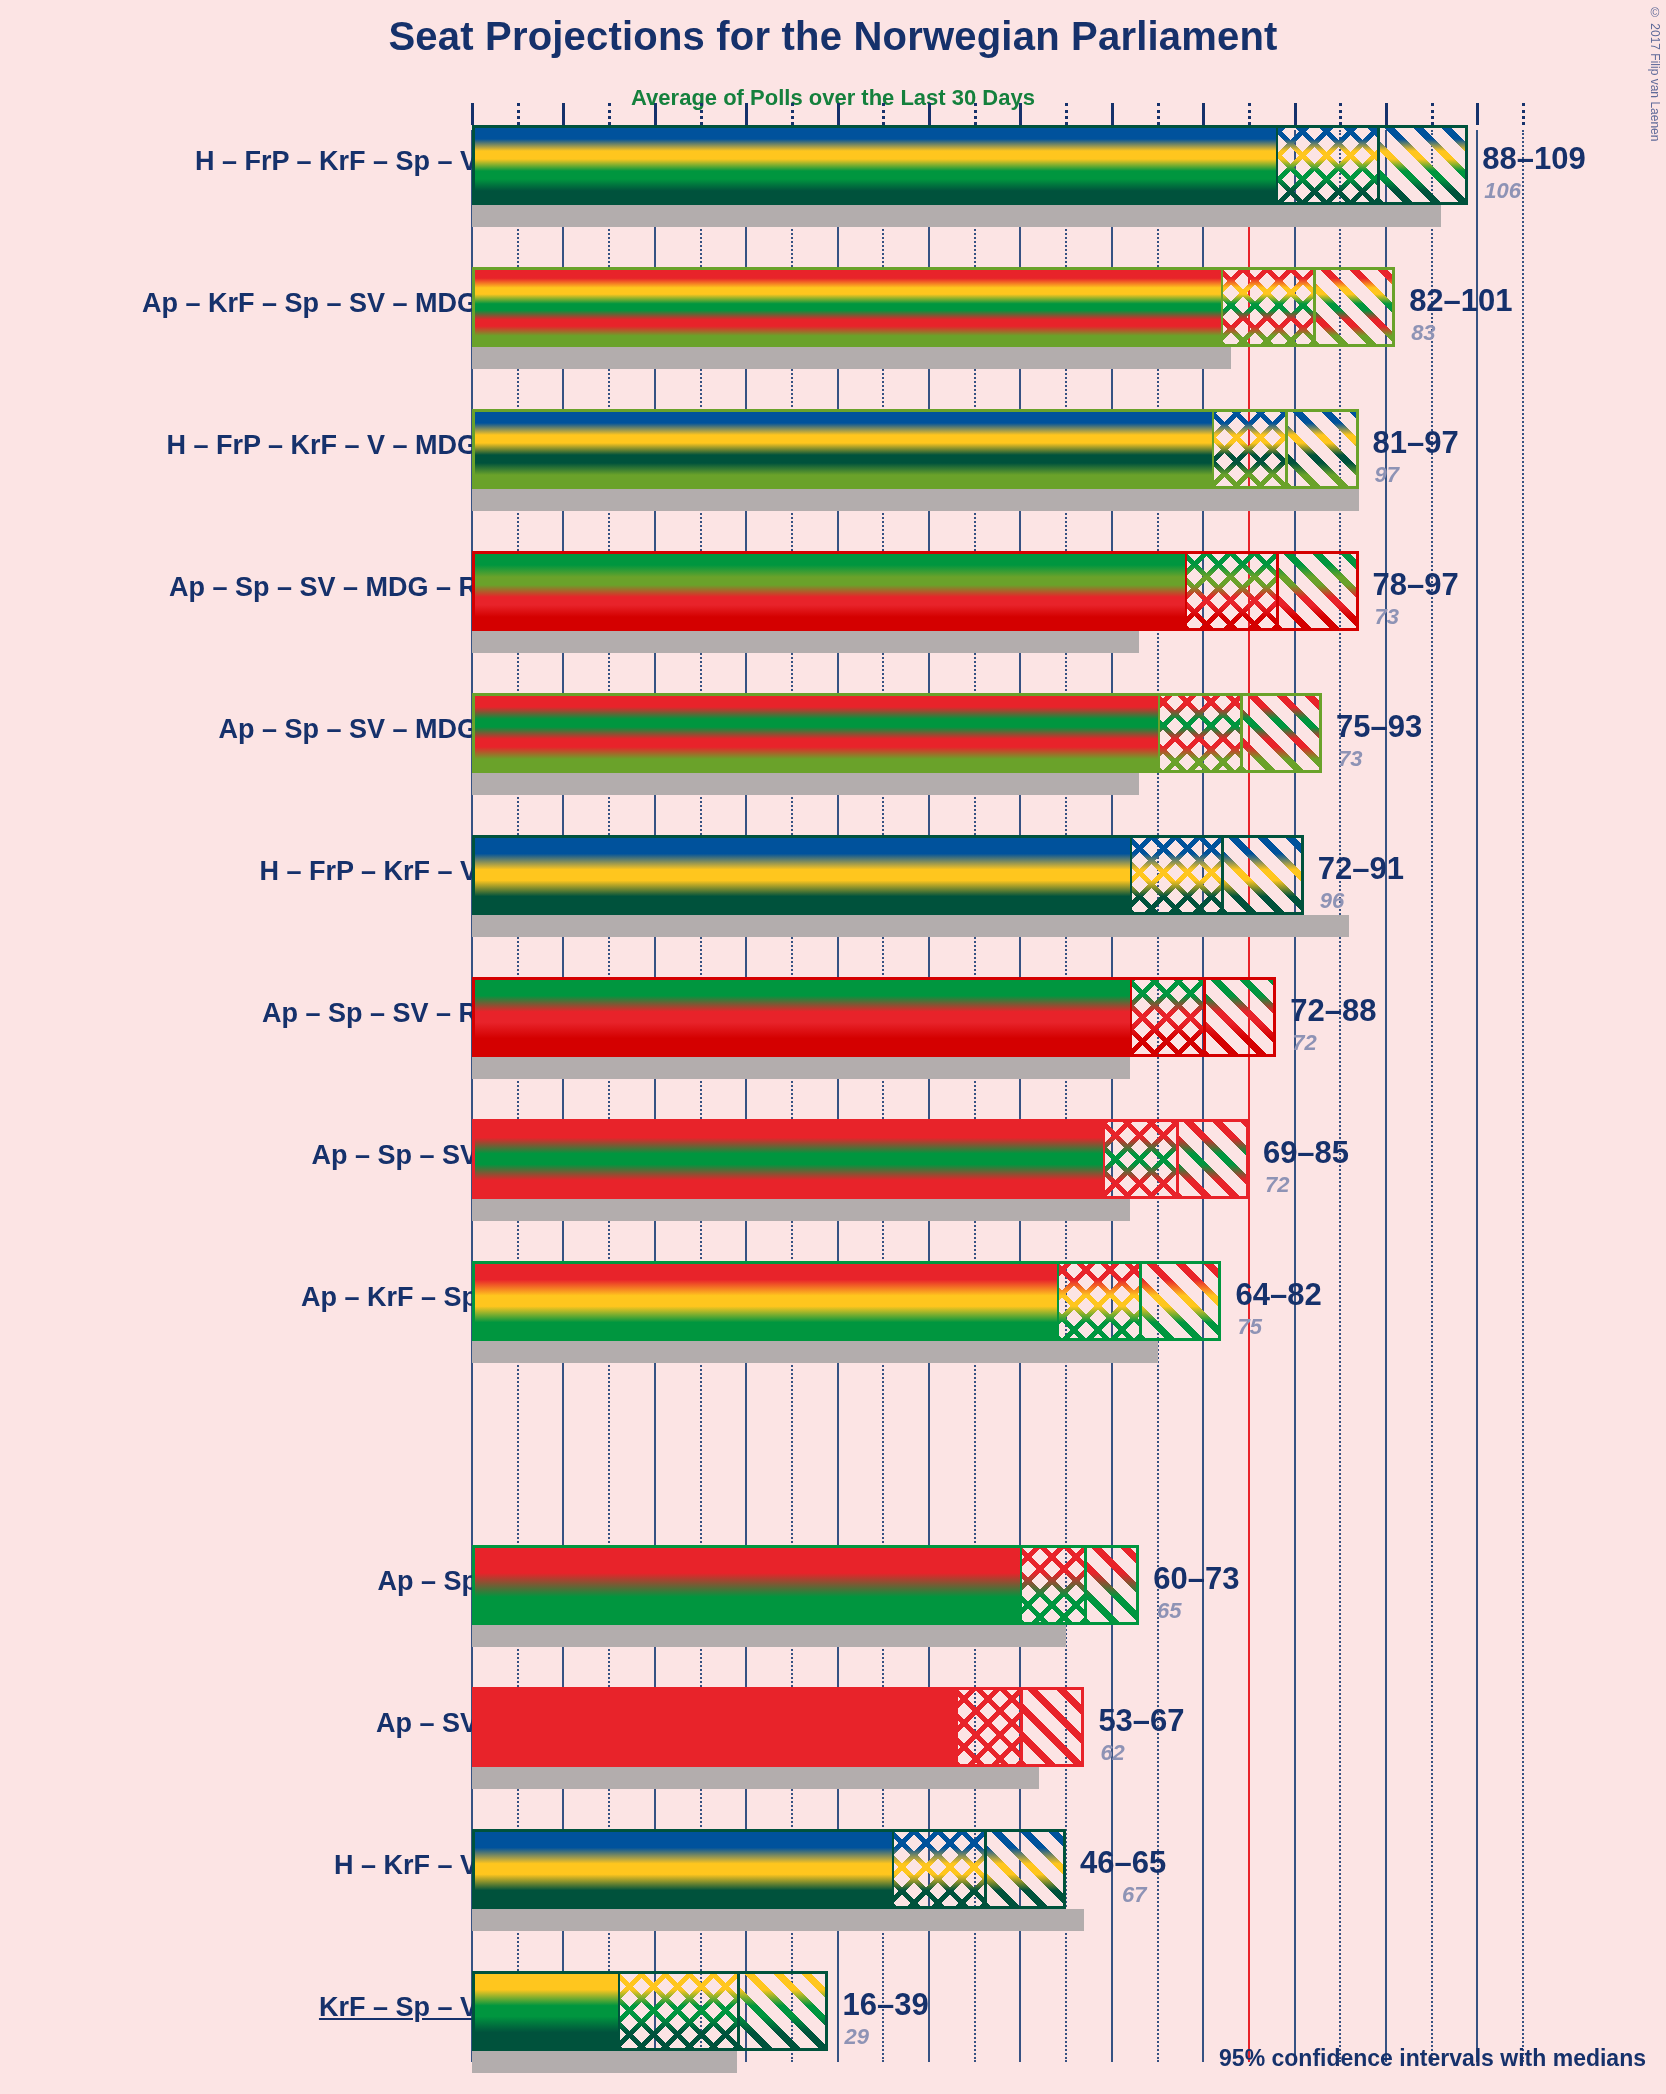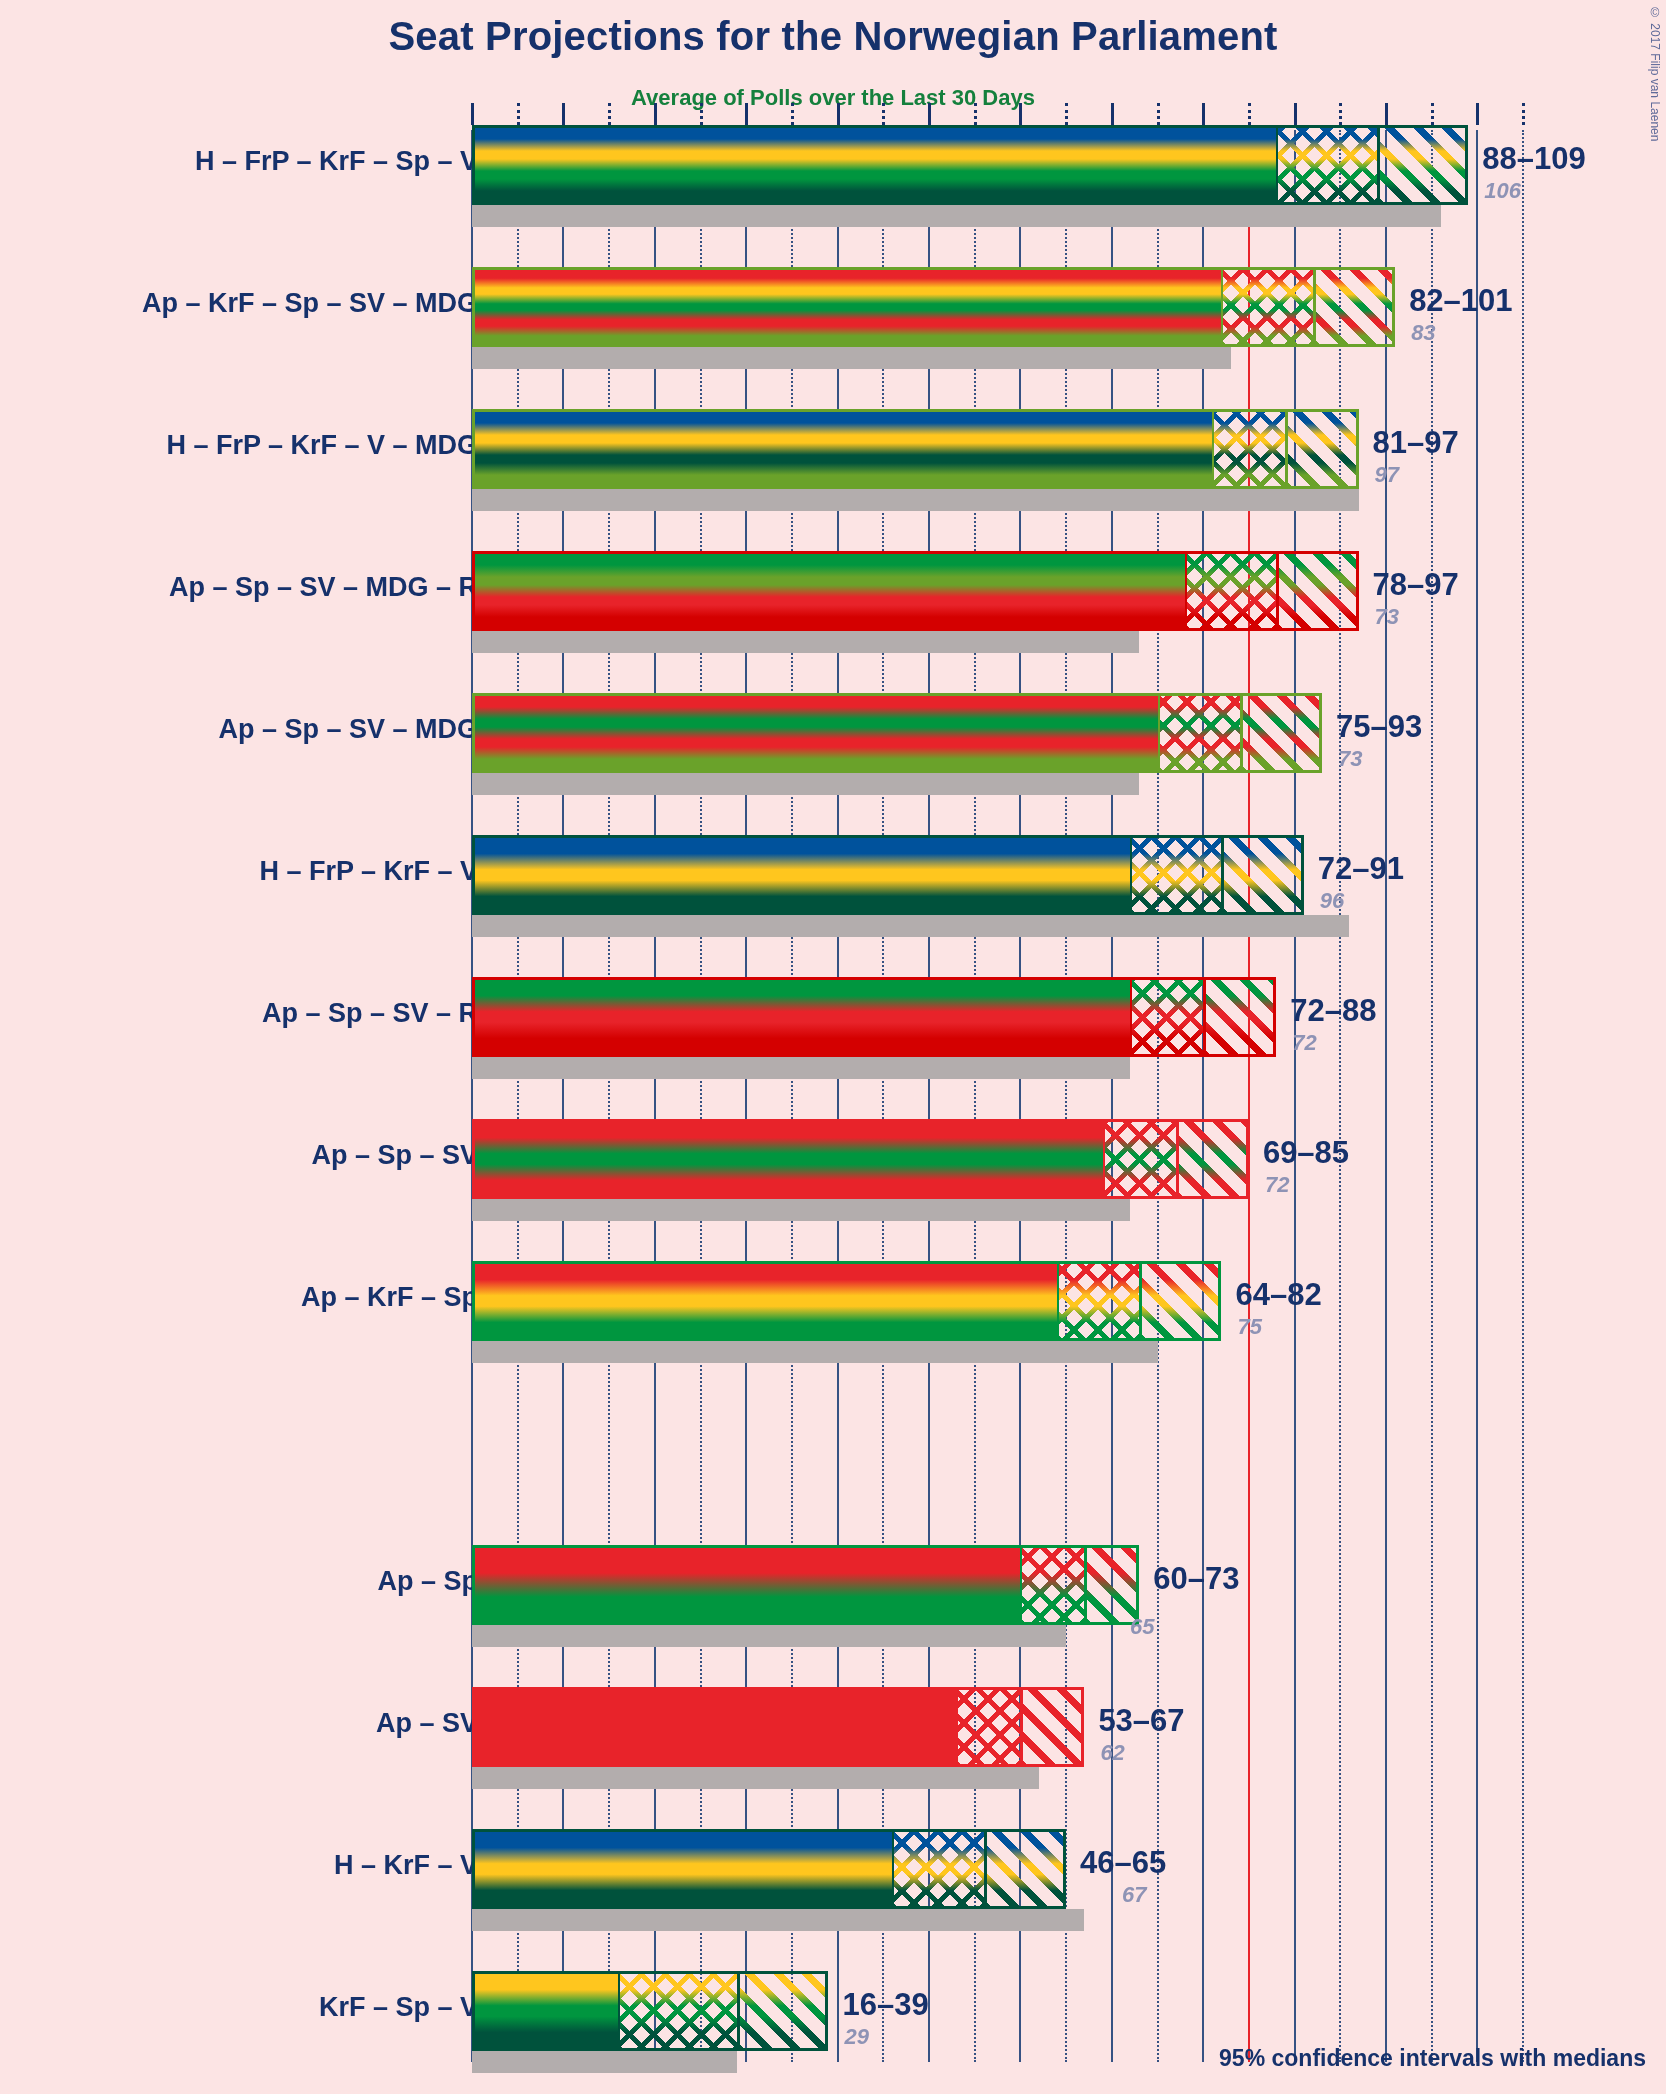--- a/index.html
+++ b/index.html
@@ -247,21 +247,21 @@
       <div class="prev" style="top: 80px; height: 22px; width: 594.1px;"></div>
       <div class="bar" style="top: 0px; height: 80px; width: 667.22px;">
         <div class="solid" style="width: 548.4px; background: linear-gradient(rgb(232, 35, 42) 0%, rgb(232, 35, 42) 35%, rgb(0, 150, 63) 65%, rgb(0, 150, 63) 100%);"></div>
         <div class="cross" style="left: 548.4px; width: 63.98px; background: linear-gradient(rgb(232, 35, 42) 0%, rgb(232, 35, 42) 35%, rgb(0, 150, 63) 65%, rgb(0, 150, 63) 100%); mask-image: repeating-linear-gradient(45deg, rgb(0, 0, 0) 0px, rgb(0, 0, 0) 5px, transparent 5px, transparent 17px), repeating-linear-gradient(-45deg, rgb(0, 0, 0) 0px, rgb(0, 0, 0) 5px, transparent 5px, transparent 17px); mask-composite: add;"></div>
         <div class="diag" style="left: 612.38px; width: 54.84px; background: linear-gradient(rgb(232, 35, 42) 0%, rgb(232, 35, 42) 35%, rgb(0, 150, 63) 65%, rgb(0, 150, 63) 100%); mask-image: repeating-linear-gradient(45deg, rgb(0, 0, 0) 0px, rgb(0, 0, 0) 7px, transparent 7px, transparent 20px);"></div>
         <div class="outline" style="width: 667.22px; border-color: rgb(0, 150, 63); border-width: 3px;"></div>
         <div style="position: absolute; left: 612.38px; top: 0px; bottom: 0px; width: 3px; background: rgb(0, 150, 63);"></div>
         <div style="position: absolute; left: 548.4px; top: 0px; bottom: 0px; width: 2px; background: rgb(0, 150, 63);"></div>
       </div>
       <div class="valtext" style="left: 1153.22px; top: 16px;">60–73</div>
-      <div class="medtext" style="left: 1130px; top: 53px; margin-top: 16px;">65</div>
+      <div class="medtext" style="left: 1157px; top: 53px;">65</div>
     </div>
     <div class="row" style="top: 1687px; height: 102px;">
       <div class="rowlabel" style="top: 21px;">Ap – SV</div>
       <div class="prev" style="top: 80px; height: 22px; width: 566.68px;"></div>
       <div class="bar" style="top: 0px; height: 80px; width: 612.38px;">
         <div class="solid" style="width: 484.42px; background: rgb(232, 35, 42);"></div>
         <div class="cross" style="left: 484.42px; width: 63.98px; background: rgb(232, 35, 42); mask-image: repeating-linear-gradient(45deg, rgb(0, 0, 0) 0px, rgb(0, 0, 0) 5px, transparent 5px, transparent 17px), repeating-linear-gradient(-45deg, rgb(0, 0, 0) 0px, rgb(0, 0, 0) 5px, transparent 5px, transparent 17px); mask-composite: add;"></div>
         <div class="diag" style="left: 548.4px; width: 63.98px; background: rgb(232, 35, 42); mask-image: repeating-linear-gradient(45deg, rgb(0, 0, 0) 0px, rgb(0, 0, 0) 7px, transparent 7px, transparent 20px);"></div>
         <div class="outline" style="width: 612.38px; border-color: rgb(232, 35, 42); border-width: 3px;"></div>
         <div style="position: absolute; left: 548.4px; top: 0px; bottom: 0px; width: 3px; background: rgb(232, 35, 42);"></div>
@@ -278,21 +278,21 @@
         <div class="cross" style="left: 420.44px; width: 91.4px; background: linear-gradient(rgb(0, 82, 156) 0%, rgb(0, 82, 156) 23.33%, rgb(255, 198, 30) 43.33%, rgb(255, 198, 30) 56.67%, rgb(0, 82, 60) 76.67%, rgb(0, 82, 60) 100%); mask-image: repeating-linear-gradient(45deg, rgb(0, 0, 0) 0px, rgb(0, 0, 0) 5px, transparent 5px, transparent 17px), repeating-linear-gradient(-45deg, rgb(0, 0, 0) 0px, rgb(0, 0, 0) 5px, transparent 5px, transparent 17px); mask-composite: add;"></div>
         <div class="diag" style="left: 511.84px; width: 82.26px; background: linear-gradient(rgb(0, 82, 156) 0%, rgb(0, 82, 156) 23.33%, rgb(255, 198, 30) 43.33%, rgb(255, 198, 30) 56.67%, rgb(0, 82, 60) 76.67%, rgb(0, 82, 60) 100%); mask-image: repeating-linear-gradient(45deg, rgb(0, 0, 0) 0px, rgb(0, 0, 0) 7px, transparent 7px, transparent 20px);"></div>
         <div class="outline" style="width: 594.1px; border-color: rgb(0, 82, 60); border-width: 3px;"></div>
         <div style="position: absolute; left: 511.84px; top: 0px; bottom: 0px; width: 3px; background: rgb(0, 82, 60);"></div>
         <div style="position: absolute; left: 420.44px; top: 0px; bottom: 0px; width: 2px; background: rgb(0, 82, 60);"></div>
       </div>
       <div class="valtext" style="left: 1080.1px; top: 16px;">46–65</div>
       <div class="medtext" style="left: 1082.1px; top: 53px; margin-left: 40px;">67</div>
     </div>
     <div class="row" style="top: 1971px; height: 102px;">
-      <div class="rowlabel" style="top: 21px;">KrF – Sp – V</div>
+      <div class="rowlabel" style="top: 21px; text-decoration: underline;">KrF – Sp – V</div>
       <div class="prev" style="top: 80px; height: 22px; width: 265.06px;"></div>
       <div class="bar" style="top: 0px; height: 80px; width: 356.46px;">
         <div class="solid" style="width: 146.24px; background: linear-gradient(rgb(255, 198, 30) 0%, rgb(255, 198, 30) 23.33%, rgb(0, 150, 63) 43.33%, rgb(0, 150, 63) 56.67%, rgb(0, 82, 60) 76.67%, rgb(0, 82, 60) 100%);"></div>
         <div class="cross" style="left: 146.24px; width: 118.82px; background: linear-gradient(rgb(255, 198, 30) 0%, rgb(255, 198, 30) 23.33%, rgb(0, 150, 63) 43.33%, rgb(0, 150, 63) 56.67%, rgb(0, 82, 60) 76.67%, rgb(0, 82, 60) 100%); mask-image: repeating-linear-gradient(45deg, rgb(0, 0, 0) 0px, rgb(0, 0, 0) 5px, transparent 5px, transparent 17px), repeating-linear-gradient(-45deg, rgb(0, 0, 0) 0px, rgb(0, 0, 0) 5px, transparent 5px, transparent 17px); mask-composite: add;"></div>
         <div class="diag" style="left: 265.06px; width: 91.4px; background: linear-gradient(rgb(255, 198, 30) 0%, rgb(255, 198, 30) 23.33%, rgb(0, 150, 63) 43.33%, rgb(0, 150, 63) 56.67%, rgb(0, 82, 60) 76.67%, rgb(0, 82, 60) 100%); mask-image: repeating-linear-gradient(45deg, rgb(0, 0, 0) 0px, rgb(0, 0, 0) 7px, transparent 7px, transparent 20px);"></div>
         <div class="outline" style="width: 356.46px; border-color: rgb(0, 82, 60); border-width: 3px;"></div>
         <div style="position: absolute; left: 265.06px; top: 0px; bottom: 0px; width: 3px; background: rgb(0, 82, 60);"></div>
         <div style="position: absolute; left: 146.24px; top: 0px; bottom: 0px; width: 2px; background: rgb(0, 82, 60);"></div>
       </div>
       <div class="valtext" style="left: 842.46px; top: 16px;">16–39</div>

